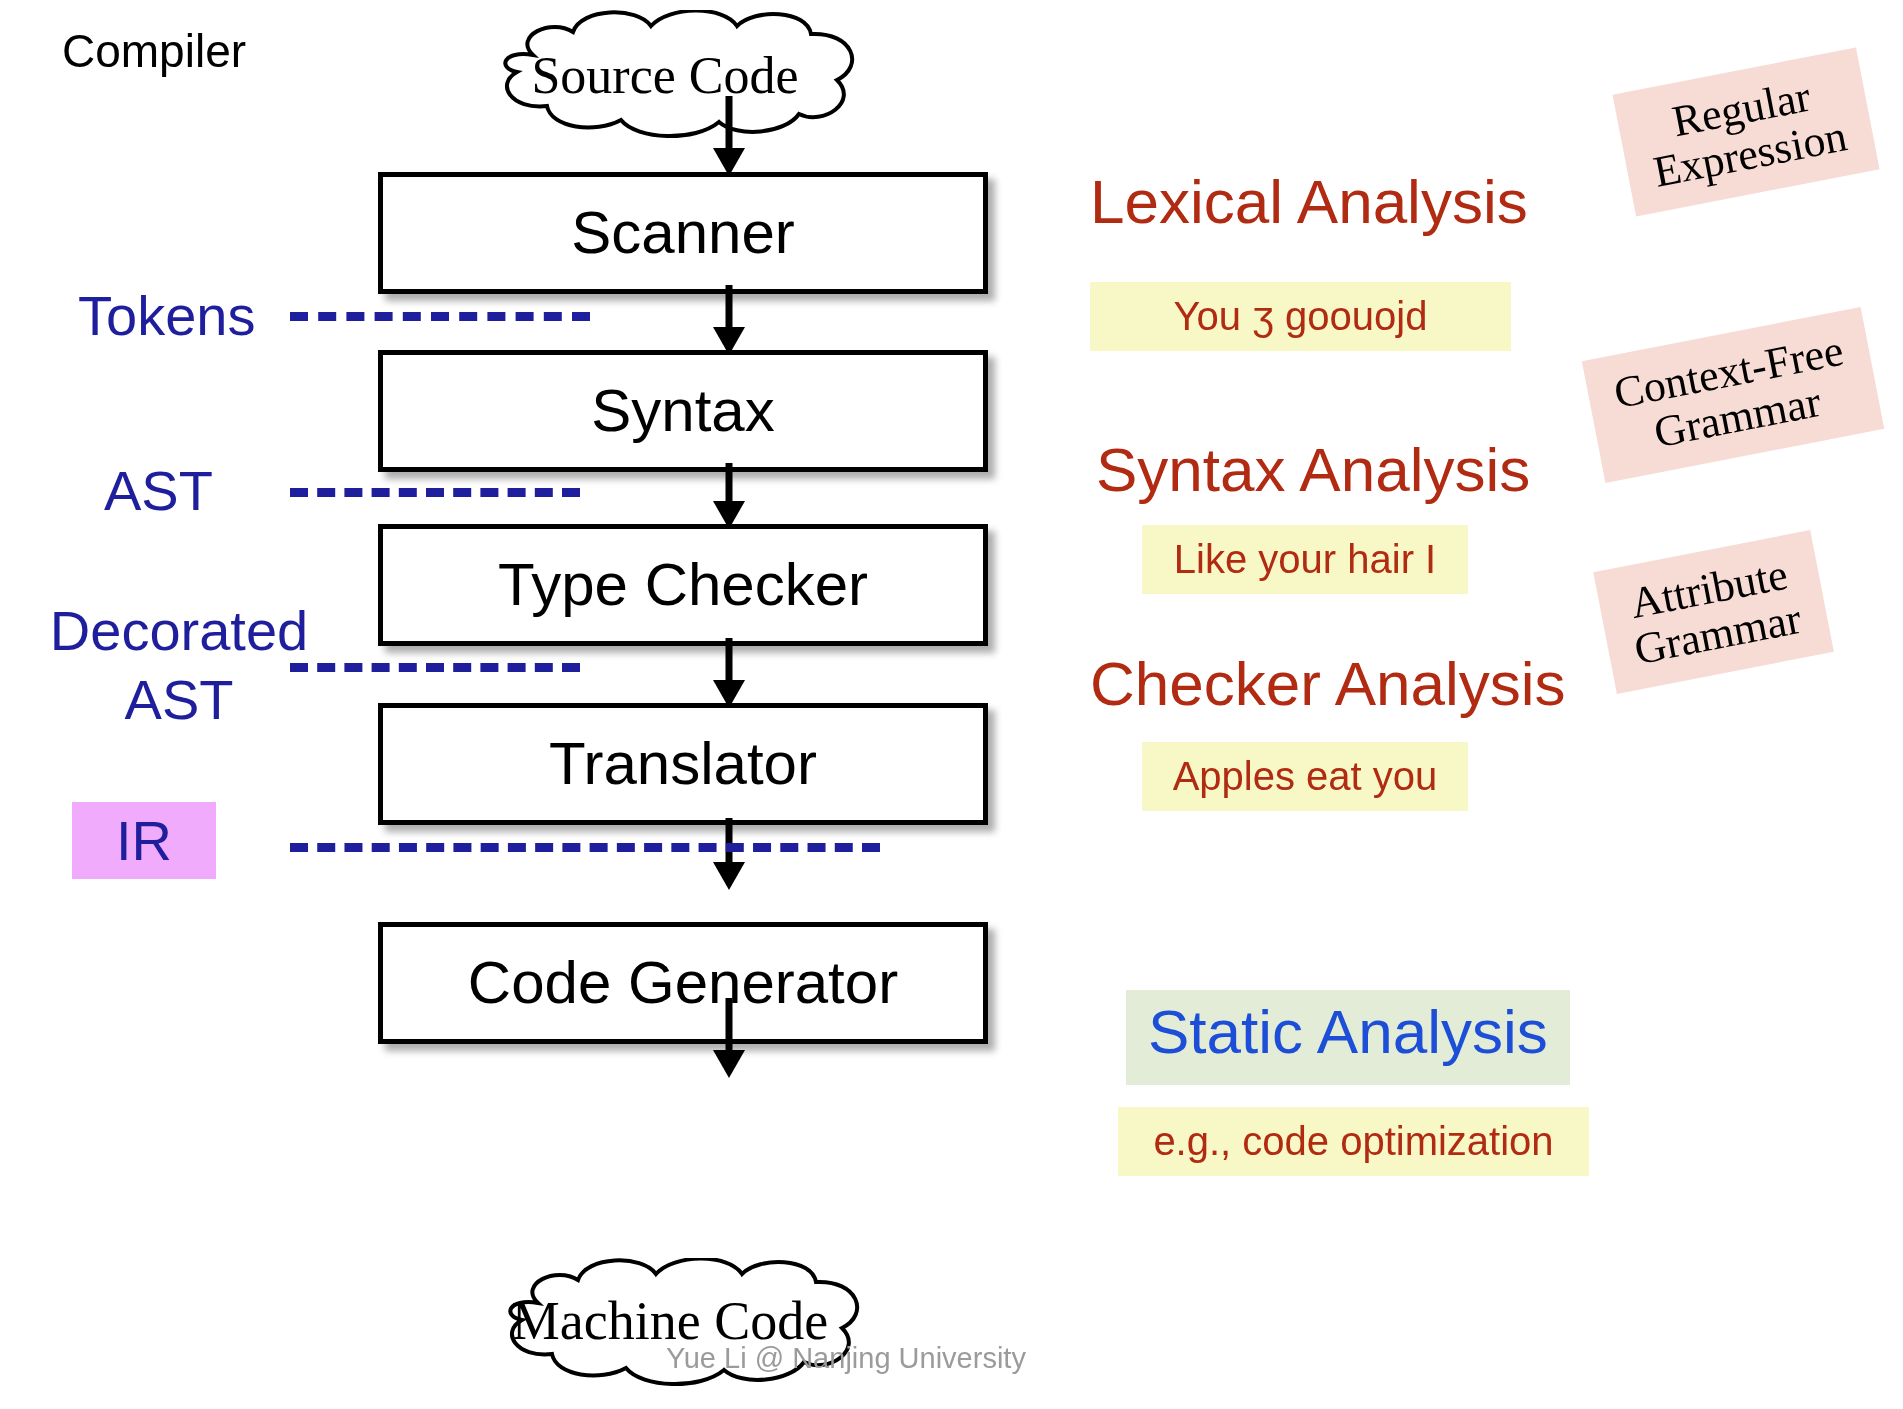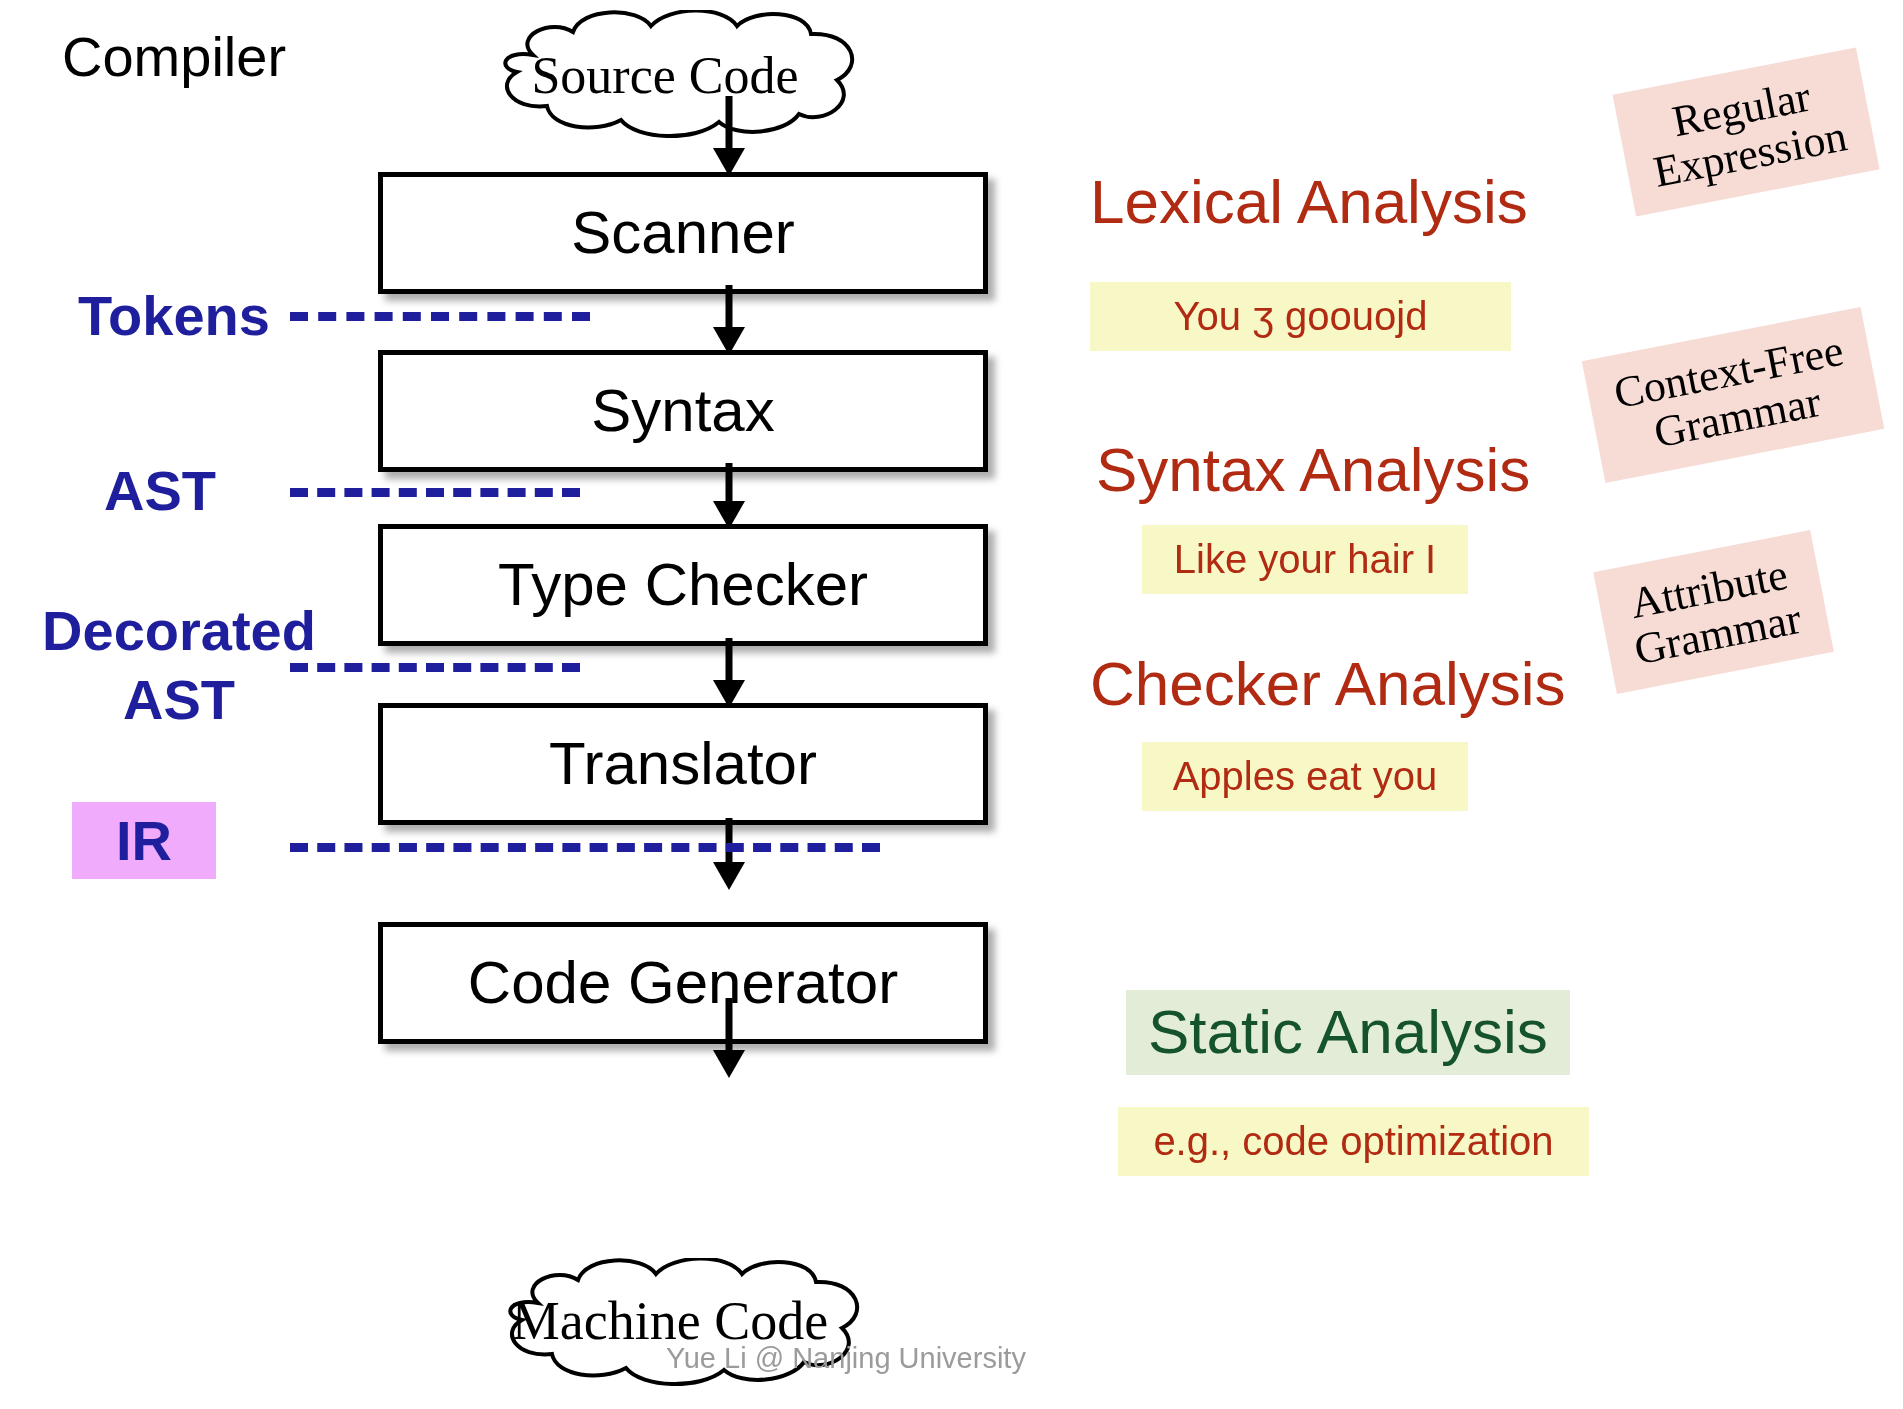--- a/index.html
+++ b/index.html
@@ -15,21 +15,21 @@
     font-family: "Liberation Sans", sans-serif;
   }
 
   
   .abs { position: absolute; }
 
   
   #compiler-title {
     left: 62px;
     top: 24px;
-    font-size: 56px;
+    font-size: 46px;
     color: #000000;
     font-family: "Liberation Sans", sans-serif;
     white-space: nowrap;
   }
 
   
   .cloud-wrap { position: absolute; }
   .cloud-wrap svg { display: block; }
   .cloud-label {
     position: absolute;
@@ -74,39 +74,38 @@
   }
 
   
   .blue-label {
     position: absolute;
     font-family: "Liberation Sans", sans-serif;
     font-size: 56px;
     color: #1f1f9e;
     white-space: nowrap;
     text-align: center;
-    font-weight: bold;
   }
   #label-ir {
     background: #f0abfc;
     padding: 6px 44px;
   }
 
   
   .phase-heading {
     position: absolute;
     font-family: "Liberation Sans", sans-serif;
     font-size: 62px;
     color: #b12a12;
     white-space: nowrap;
   }
   #phase-static {
-    color: #14532d;
+    color: #1d4ed8;
     background: #e3ecd6;
-    padding: 6px 22px 8px 22px;
+    padding: 6px 22px 18px 22px;
   }
 
   
   .yellow-note {
     position: absolute;
     background: #f8f7c6;
     color: #b12a12;
     font-family: "Liberation Sans", sans-serif;
     font-size: 40px;
     padding: 12px 28px;

